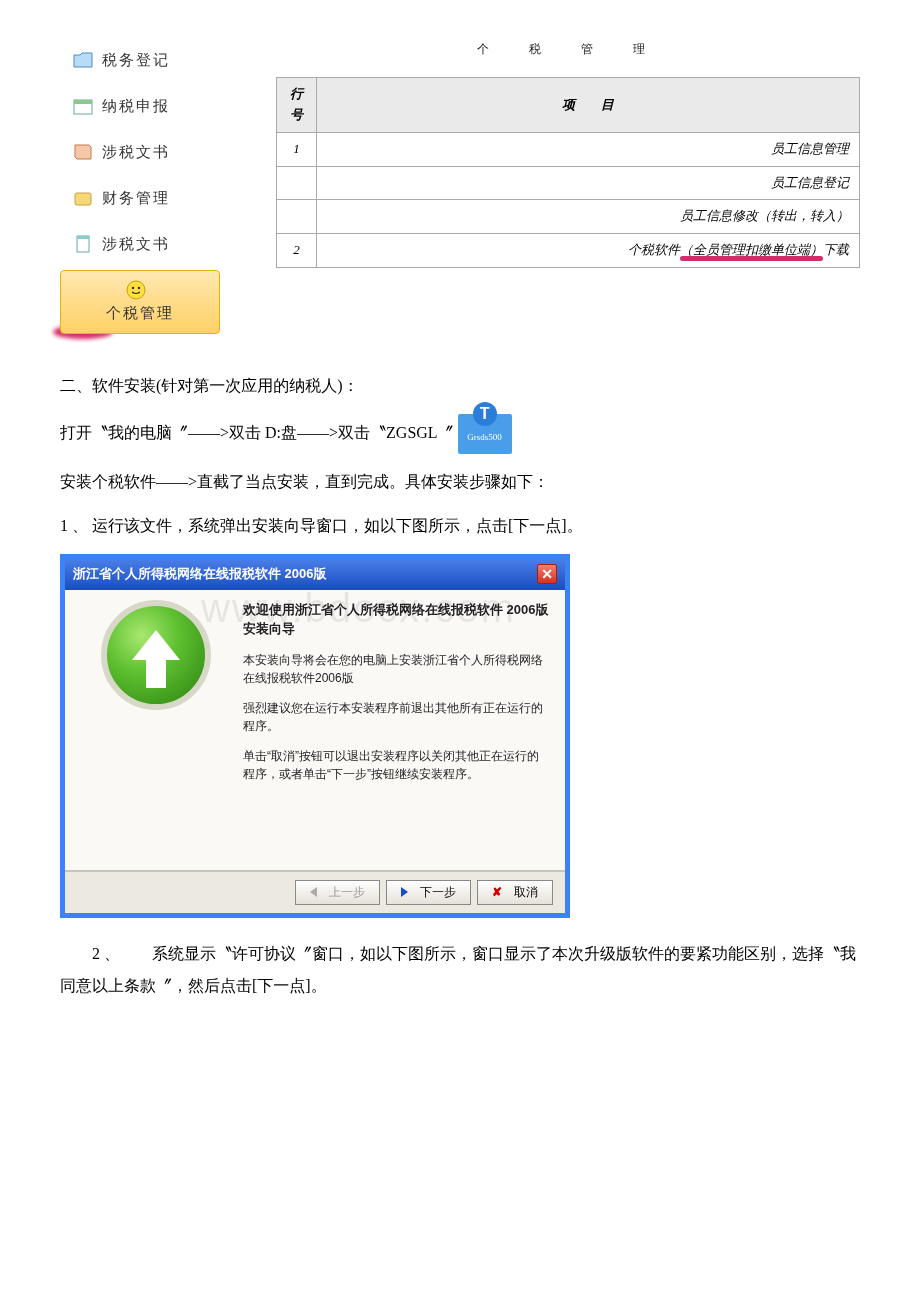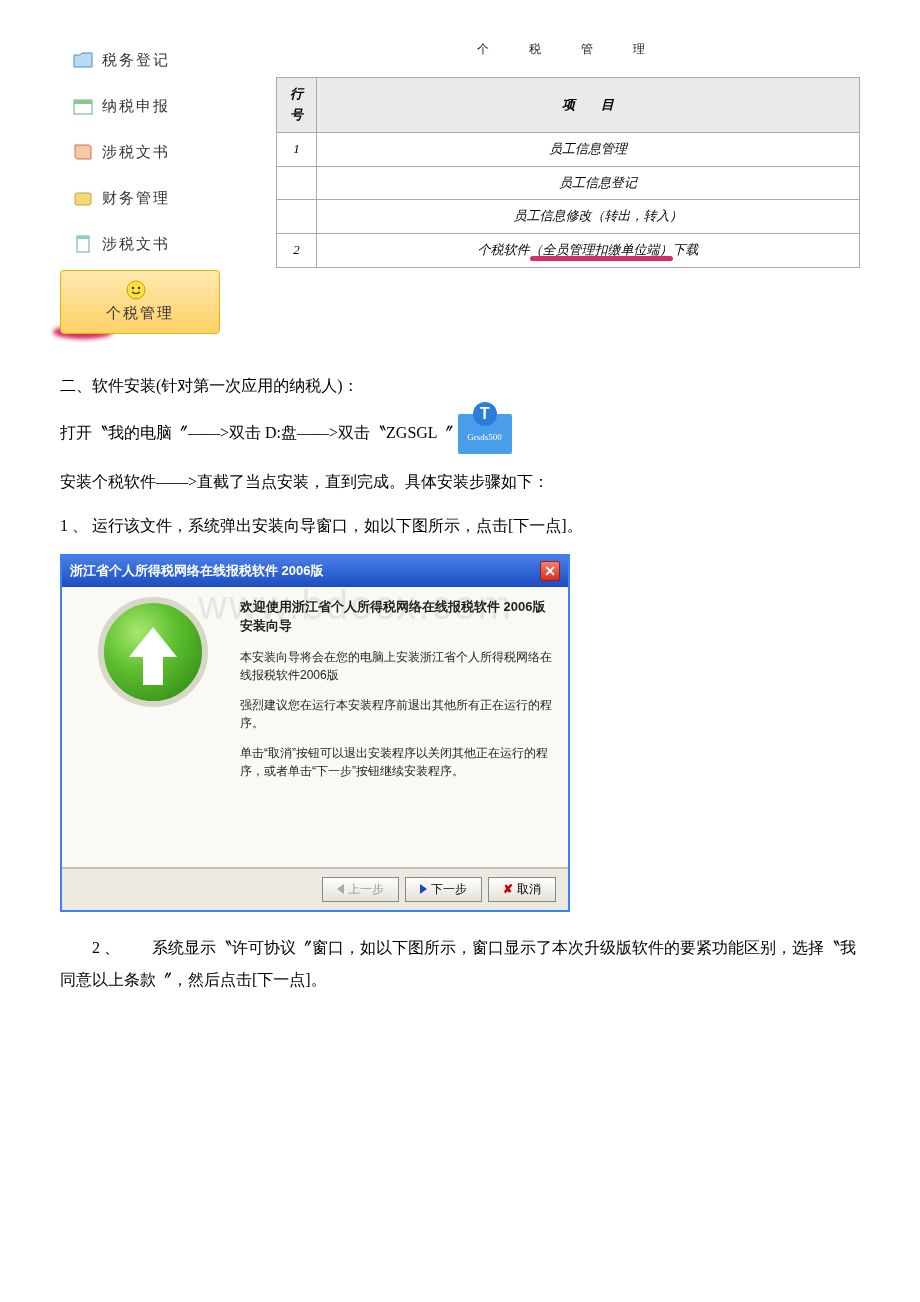--- a/index.html
+++ b/index.html
@@ -70,21 +70,21 @@
     .mgmt-table {
       width: 100%;
       border-collapse: collapse;
       font-size: 13px;
       font-family: "SimSun", "宋体", serif;
       font-style: italic;
     }
     .mgmt-table th, .mgmt-table td {
       border: 1px solid #aaa;
       padding: 6px 10px;
-      text-align: center;
+      text-align: right;
     }
     .mgmt-table th {
       background: #eaeaea;
       text-align: center;
     }
     .mgmt-table td.rownum {
       text-align: center;
       width: 40px;
     }
     .mgmt-table tr.underlined td:last-child {
@@ -128,21 +128,21 @@
       margin: -14px auto 2px;
       display: flex;
       align-items: center;
       justify-content: center;
       font-weight: bold;
       font-size: 16px;
       font-family: Arial, sans-serif;
     }
     .install-window {
       width: 510px;
-      border: 2px solid #3b82f6;
+      border: 5px solid #3b82f6;
       margin: 8px 0 20px 0;
       font-family: "SimSun", "宋体", sans-serif;
     }
     .titlebar {
       background: linear-gradient(to bottom, #4a7fe8 0%, #1a4cc0 100%);
       color: #fff;
       padding: 5px 8px;
       font-size: 13px;
       font-weight: bold;
       display: flex;
@@ -245,21 +245,21 @@
     }
     .wiz-btn {
       padding: 3px 14px;
       background: linear-gradient(to bottom, #fefefe, #e5e2d8);
       border: 1px solid #888;
       font-size: 12px;
       font-family: "SimSun", sans-serif;
       cursor: pointer;
       display: flex;
       align-items: center;
-      gap: 4px;
+      gap: 12px;
     }
     .wiz-btn.disabled {
       color: #999;
       cursor: default;
     }
     .wiz-btn .tri-left {
       display: inline-block;
       width: 0; height: 0;
       border-top: 5px solid transparent;
       border-bottom: 5px solid transparent;

